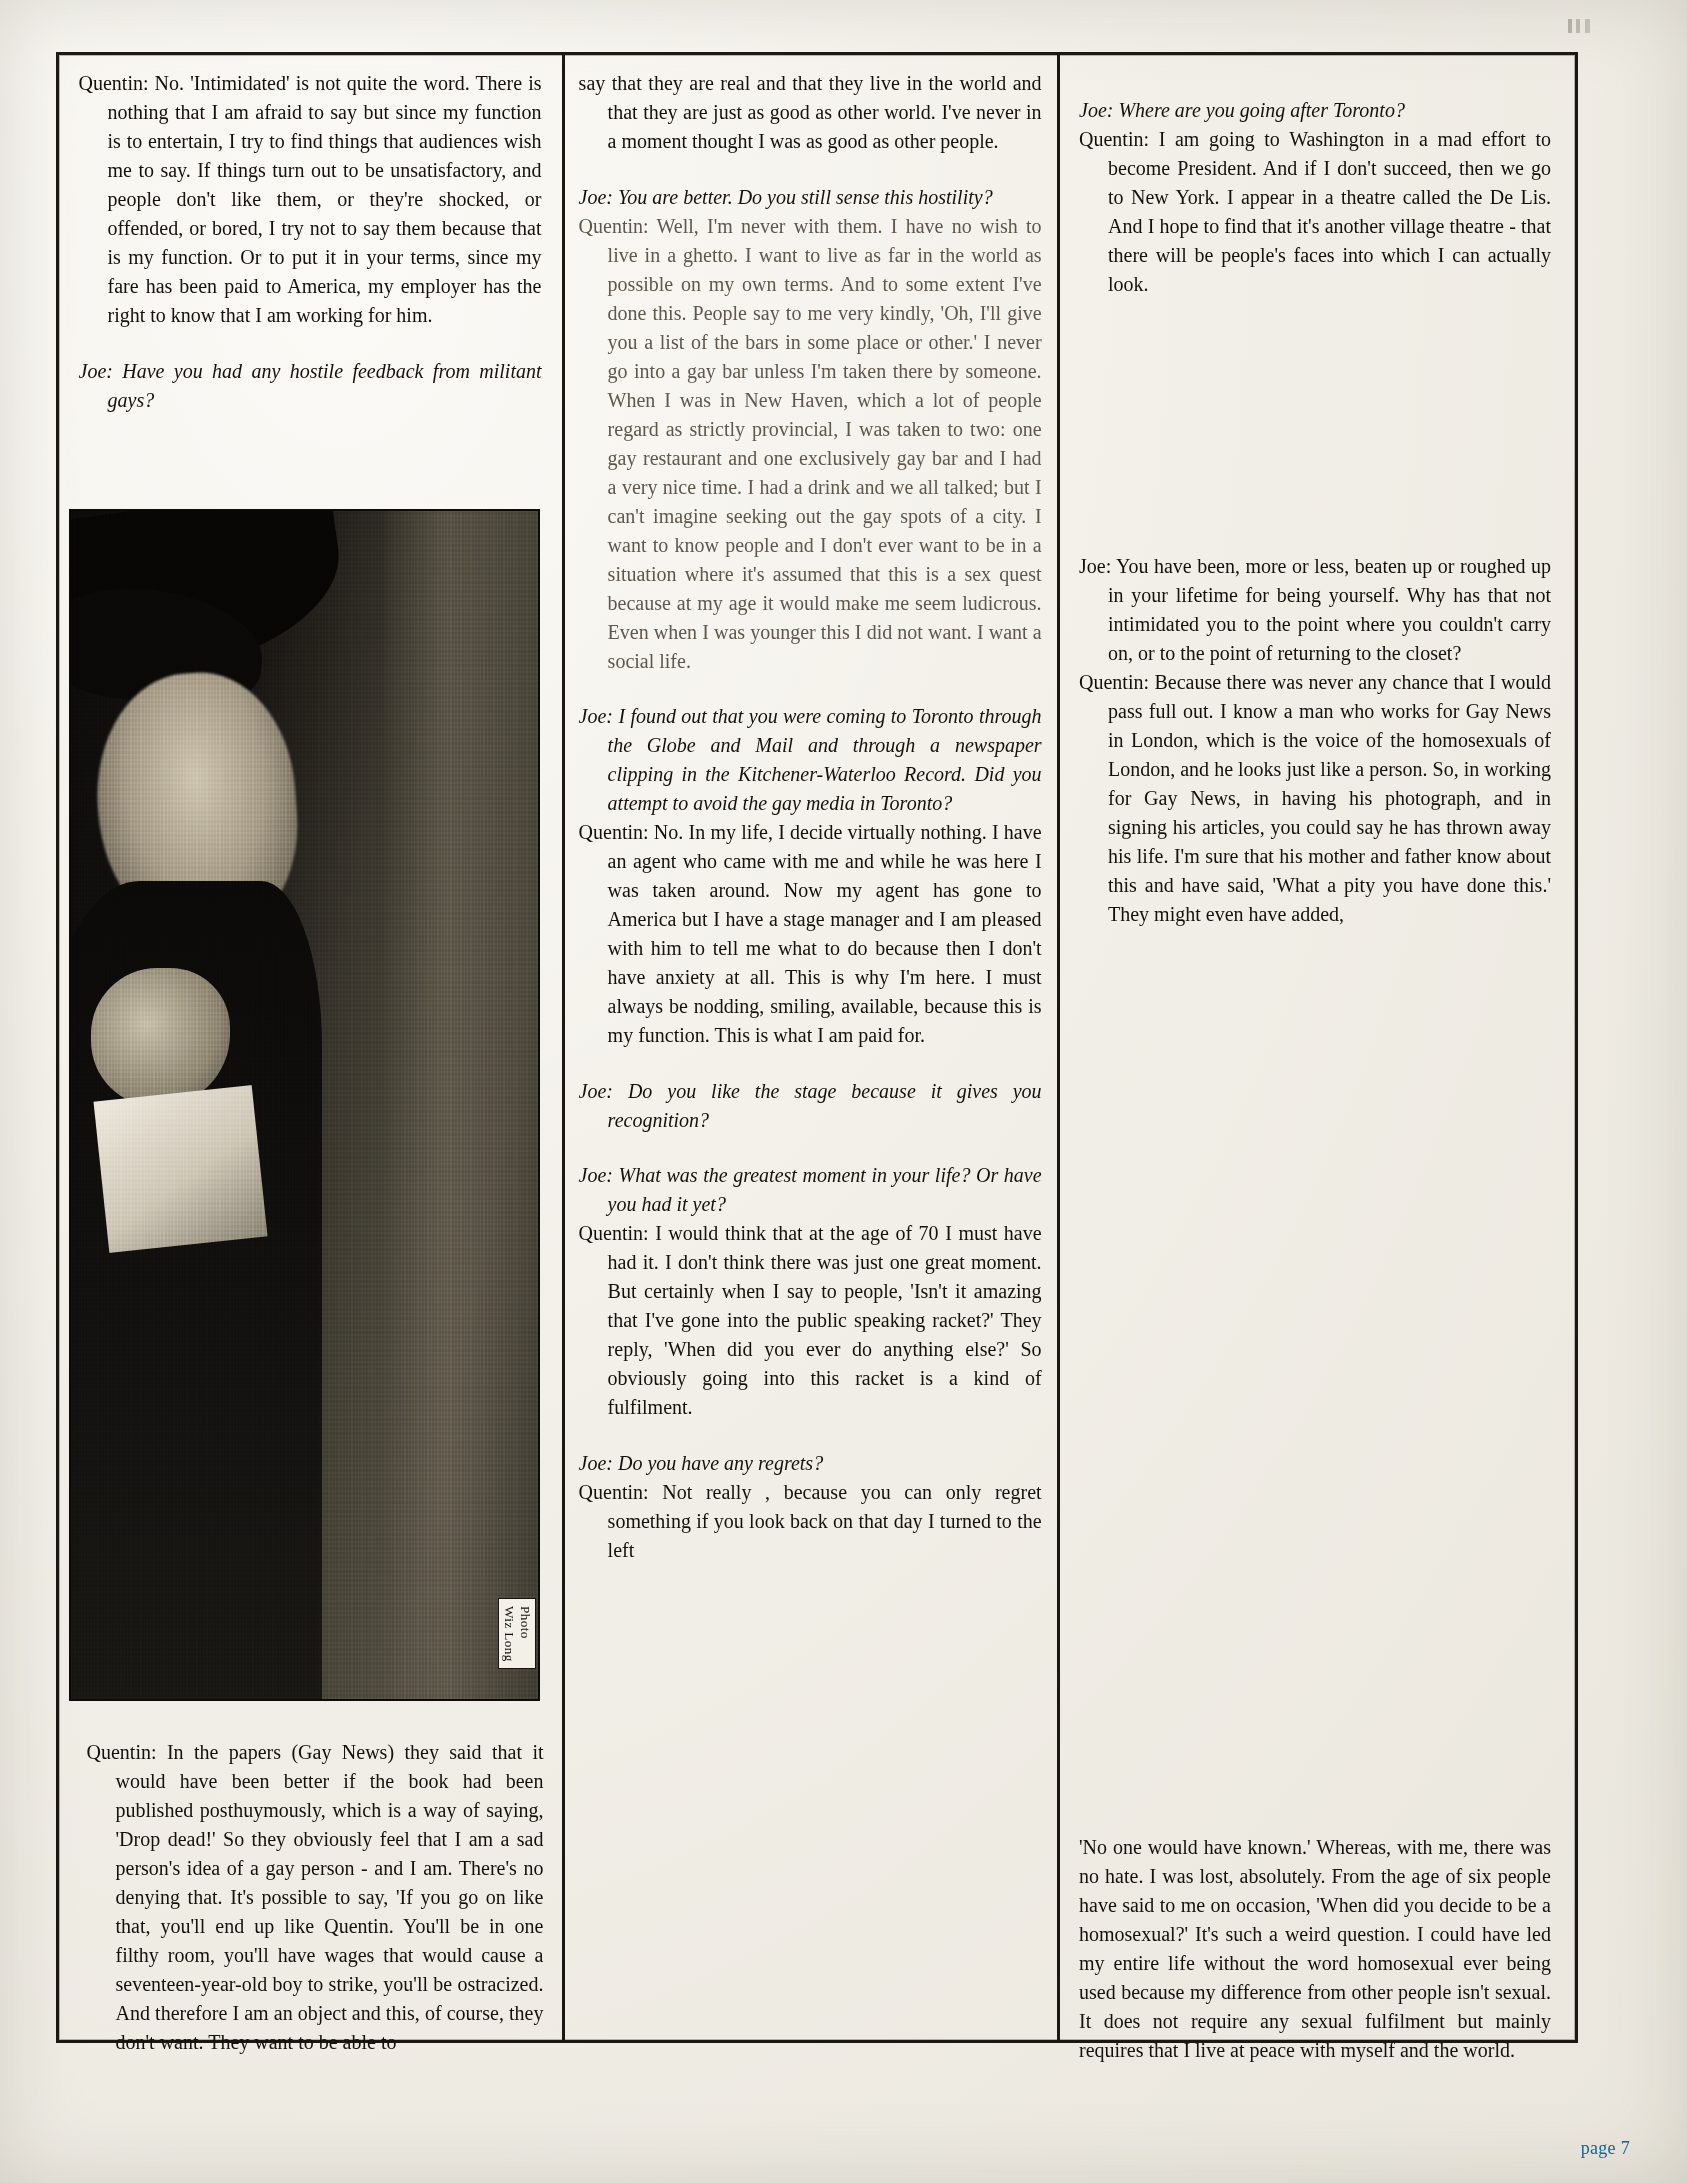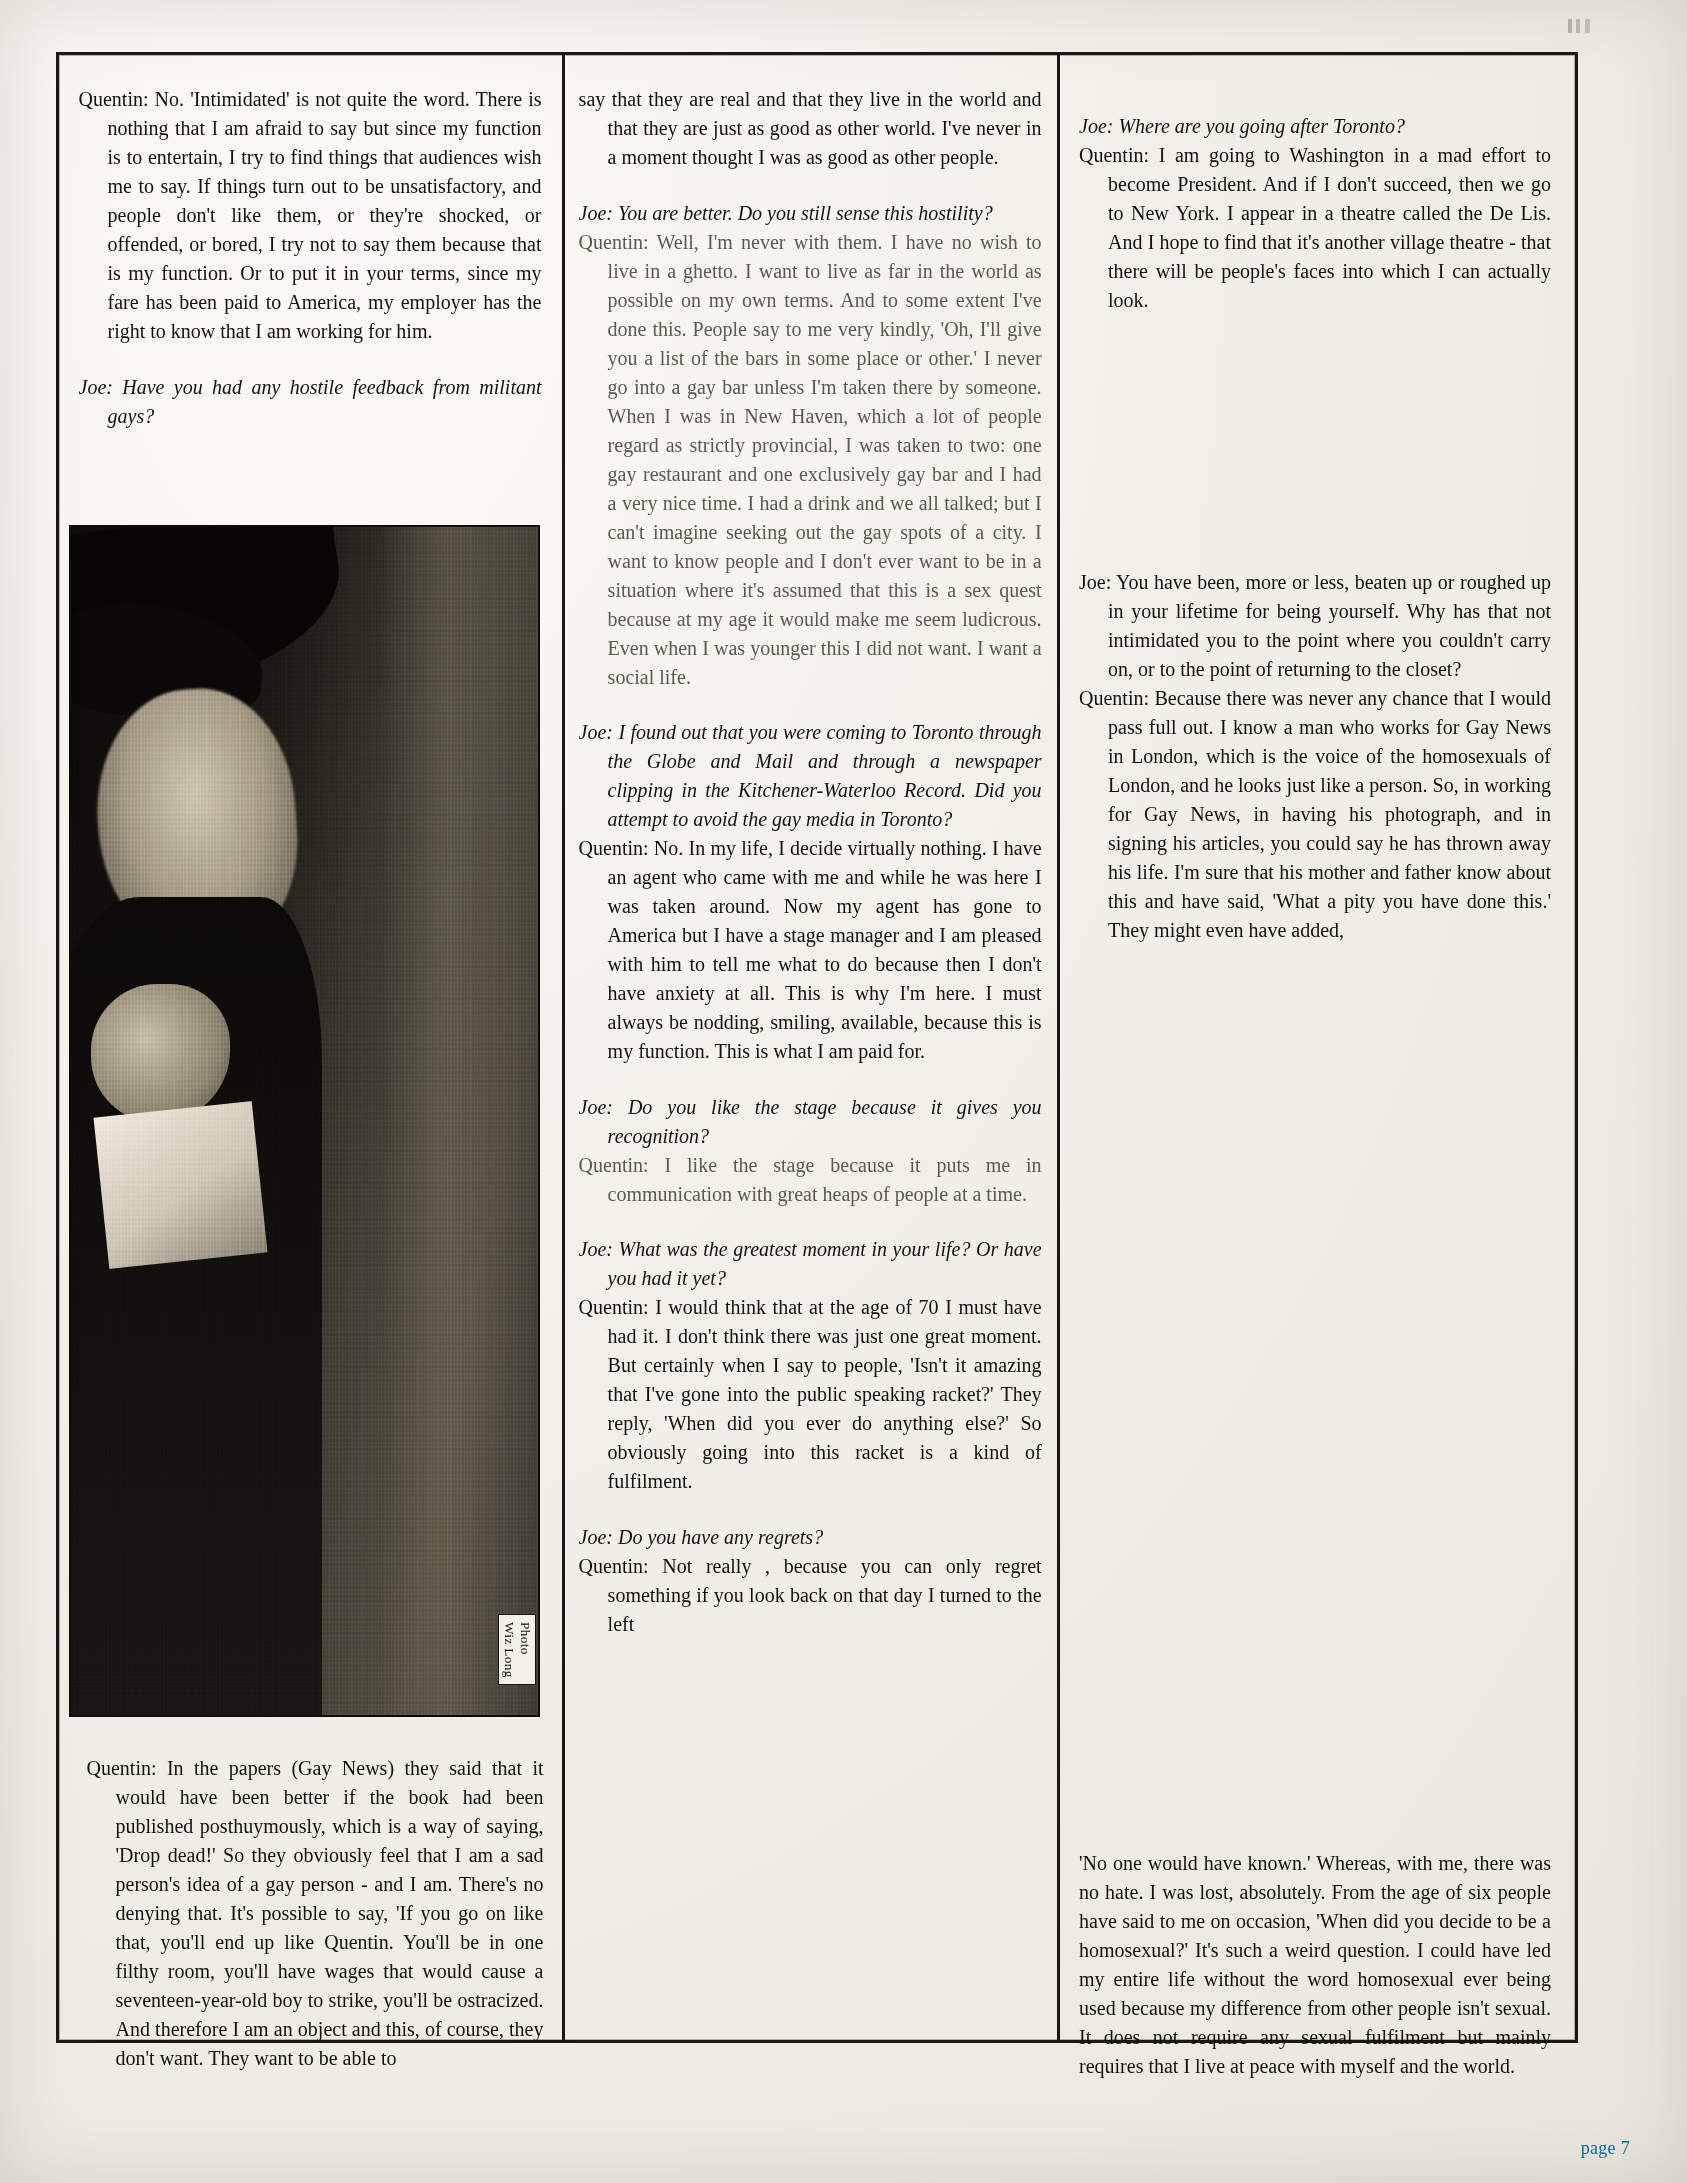--- a/index.html
+++ b/index.html
@@ -37,21 +37,21 @@
   .vrule{
     position:absolute;
     width:2.6px;background:#1b1712;
     top:0;bottom:0;
   }
   .vrule.a{left:503px;}
   .vrule.b{left:998px;}
 
   .cols{
     position:absolute;
-    left:60px;top:68px;
+    left:60px;top:52px;
     width:1522px;height:1991px;padding-left:18px;
   }
   .col{
     position:absolute;
     top:0;
     box-sizing:border-box;
   }
   .col1{left:0px;width:500px;}
   .col2{left:508px;width:487px;}
   .col3{left:1003px;width:516px;}
@@ -226,21 +226,20 @@
   </div>
 
   <div class="col col2">
     <div id="c2-top" class="txt">
       <p class="hang">say that they are real and that they live in the world and that they are just as good as other world. I've never in a moment thought I was as good as other people.</p>
       <p class="hang p-gap">Joe: You are better. Do you still sense this hostility?</p>
       <p class="hang faded">Quentin: Well, I'm never with them. I have no wish to live in a ghetto. I want to live as far in the world as possible on my own terms. And to some extent I've done this. People say to me very kindly, 'Oh, I'll give you a list of the bars in some place or other.' I never go into a gay bar unless I'm taken there by someone. When I was in New Haven, which a lot of people regard as strictly provincial, I was taken to two: one gay restaurant and one exclusively gay bar and I had a very nice time. I had a drink and we all talked; but I can't imagine seeking out the gay spots of a city. I want to know people and I don't ever want to be in a situation where it's assumed that this is a sex quest because at my age it would make me seem ludicrous. Even when I was younger this I did not want. I want a social life.</p>
       <p class="hang p-gap">Joe: I found out that you were coming to Toronto through the Globe and Mail and through a newspaper clipping in the Kitchener-Waterloo Record. Did you attempt to avoid the gay media in Toronto?</p>
       <p class="hang">Quentin: No. In my life, I decide virtually nothing. I have an agent who came with me and while he was here I was taken around. Now my agent has gone to America but I have a stage manager and I am pleased with him to tell me what to do because then I don't have anxiety at all. This is why I'm here. I must always be nodding, smiling, available, because this is my function. This is what I am paid for.</p>
       <p class="hang p-gap">Joe: Do you like the stage because it gives you recognition?</p>
-      <p class="hang faded">Quentin: I like the stage because it puts me in communication with great heaps of people at a time.</p>
       <p class="hang p-gap">Joe: What was the greatest moment in your life? Or have you had it yet?</p>
       <p class="hang">Quentin: I would think that at the age of 70 I must have had it. I don't think there was just one great moment. But certainly when I say to people, 'Isn't it amazing that I've gone into the public speaking racket?' They reply, 'When did you ever do anything else?' So obviously going into this racket is a kind of fulfilment.</p>
       <p class="hang p-gap">Joe: Do you have any regrets?</p>
       <p class="hang">Quentin: Not really , because you can only regret something if you look back on that day I turned to the left</p>
     </div>
   </div>
 
   <div class="col col3">
     <div id="c3-top" class="txt">
       <p class="hang p-gap">Joe: Where are you going after Toronto?</p>

